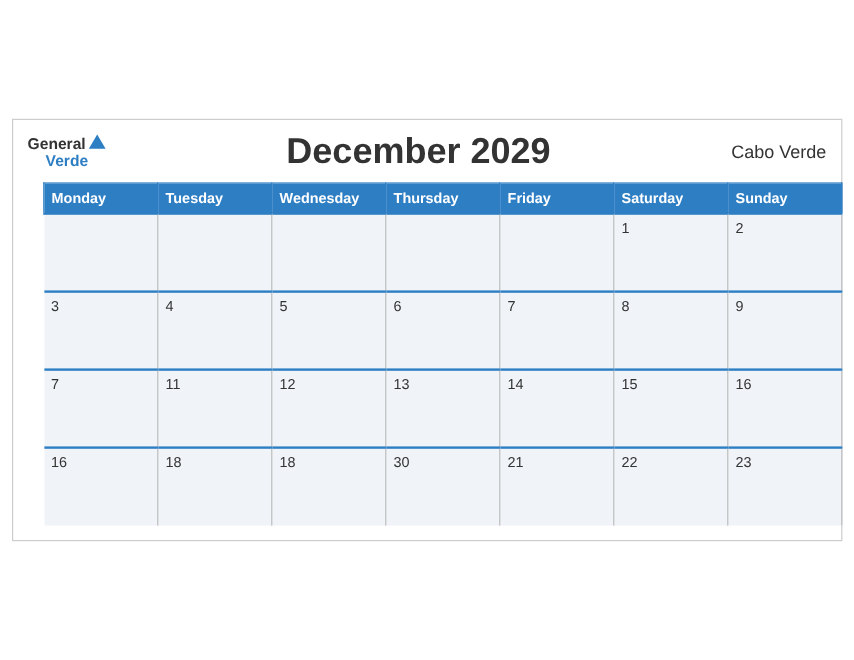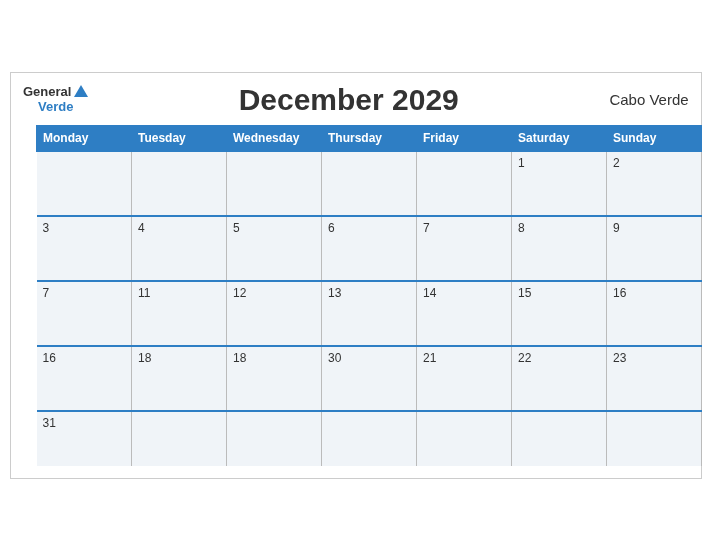--- a/index.html
+++ b/index.html
@@ -229,26 +229,15 @@
           <td>
             <span class="day-number">21</span>
           </td>
           <td>
             <span class="day-number">22</span>
           </td>
           <td>
             <span class="day-number">23</span>
           </td>
         </tr>
-        <tr class="last-row">
-          <td>
-            <span class="day-number">31</span>
-          </td>
-          <td class="empty-cell"></td>
-          <td class="empty-cell"></td>
-          <td class="empty-cell"></td>
-          <td class="empty-cell"></td>
-          <td class="empty-cell"></td>
-          <td class="empty-cell"></td>
-        </tr>
       </tbody>
   </table>
 </div>
 
 </body></html>

